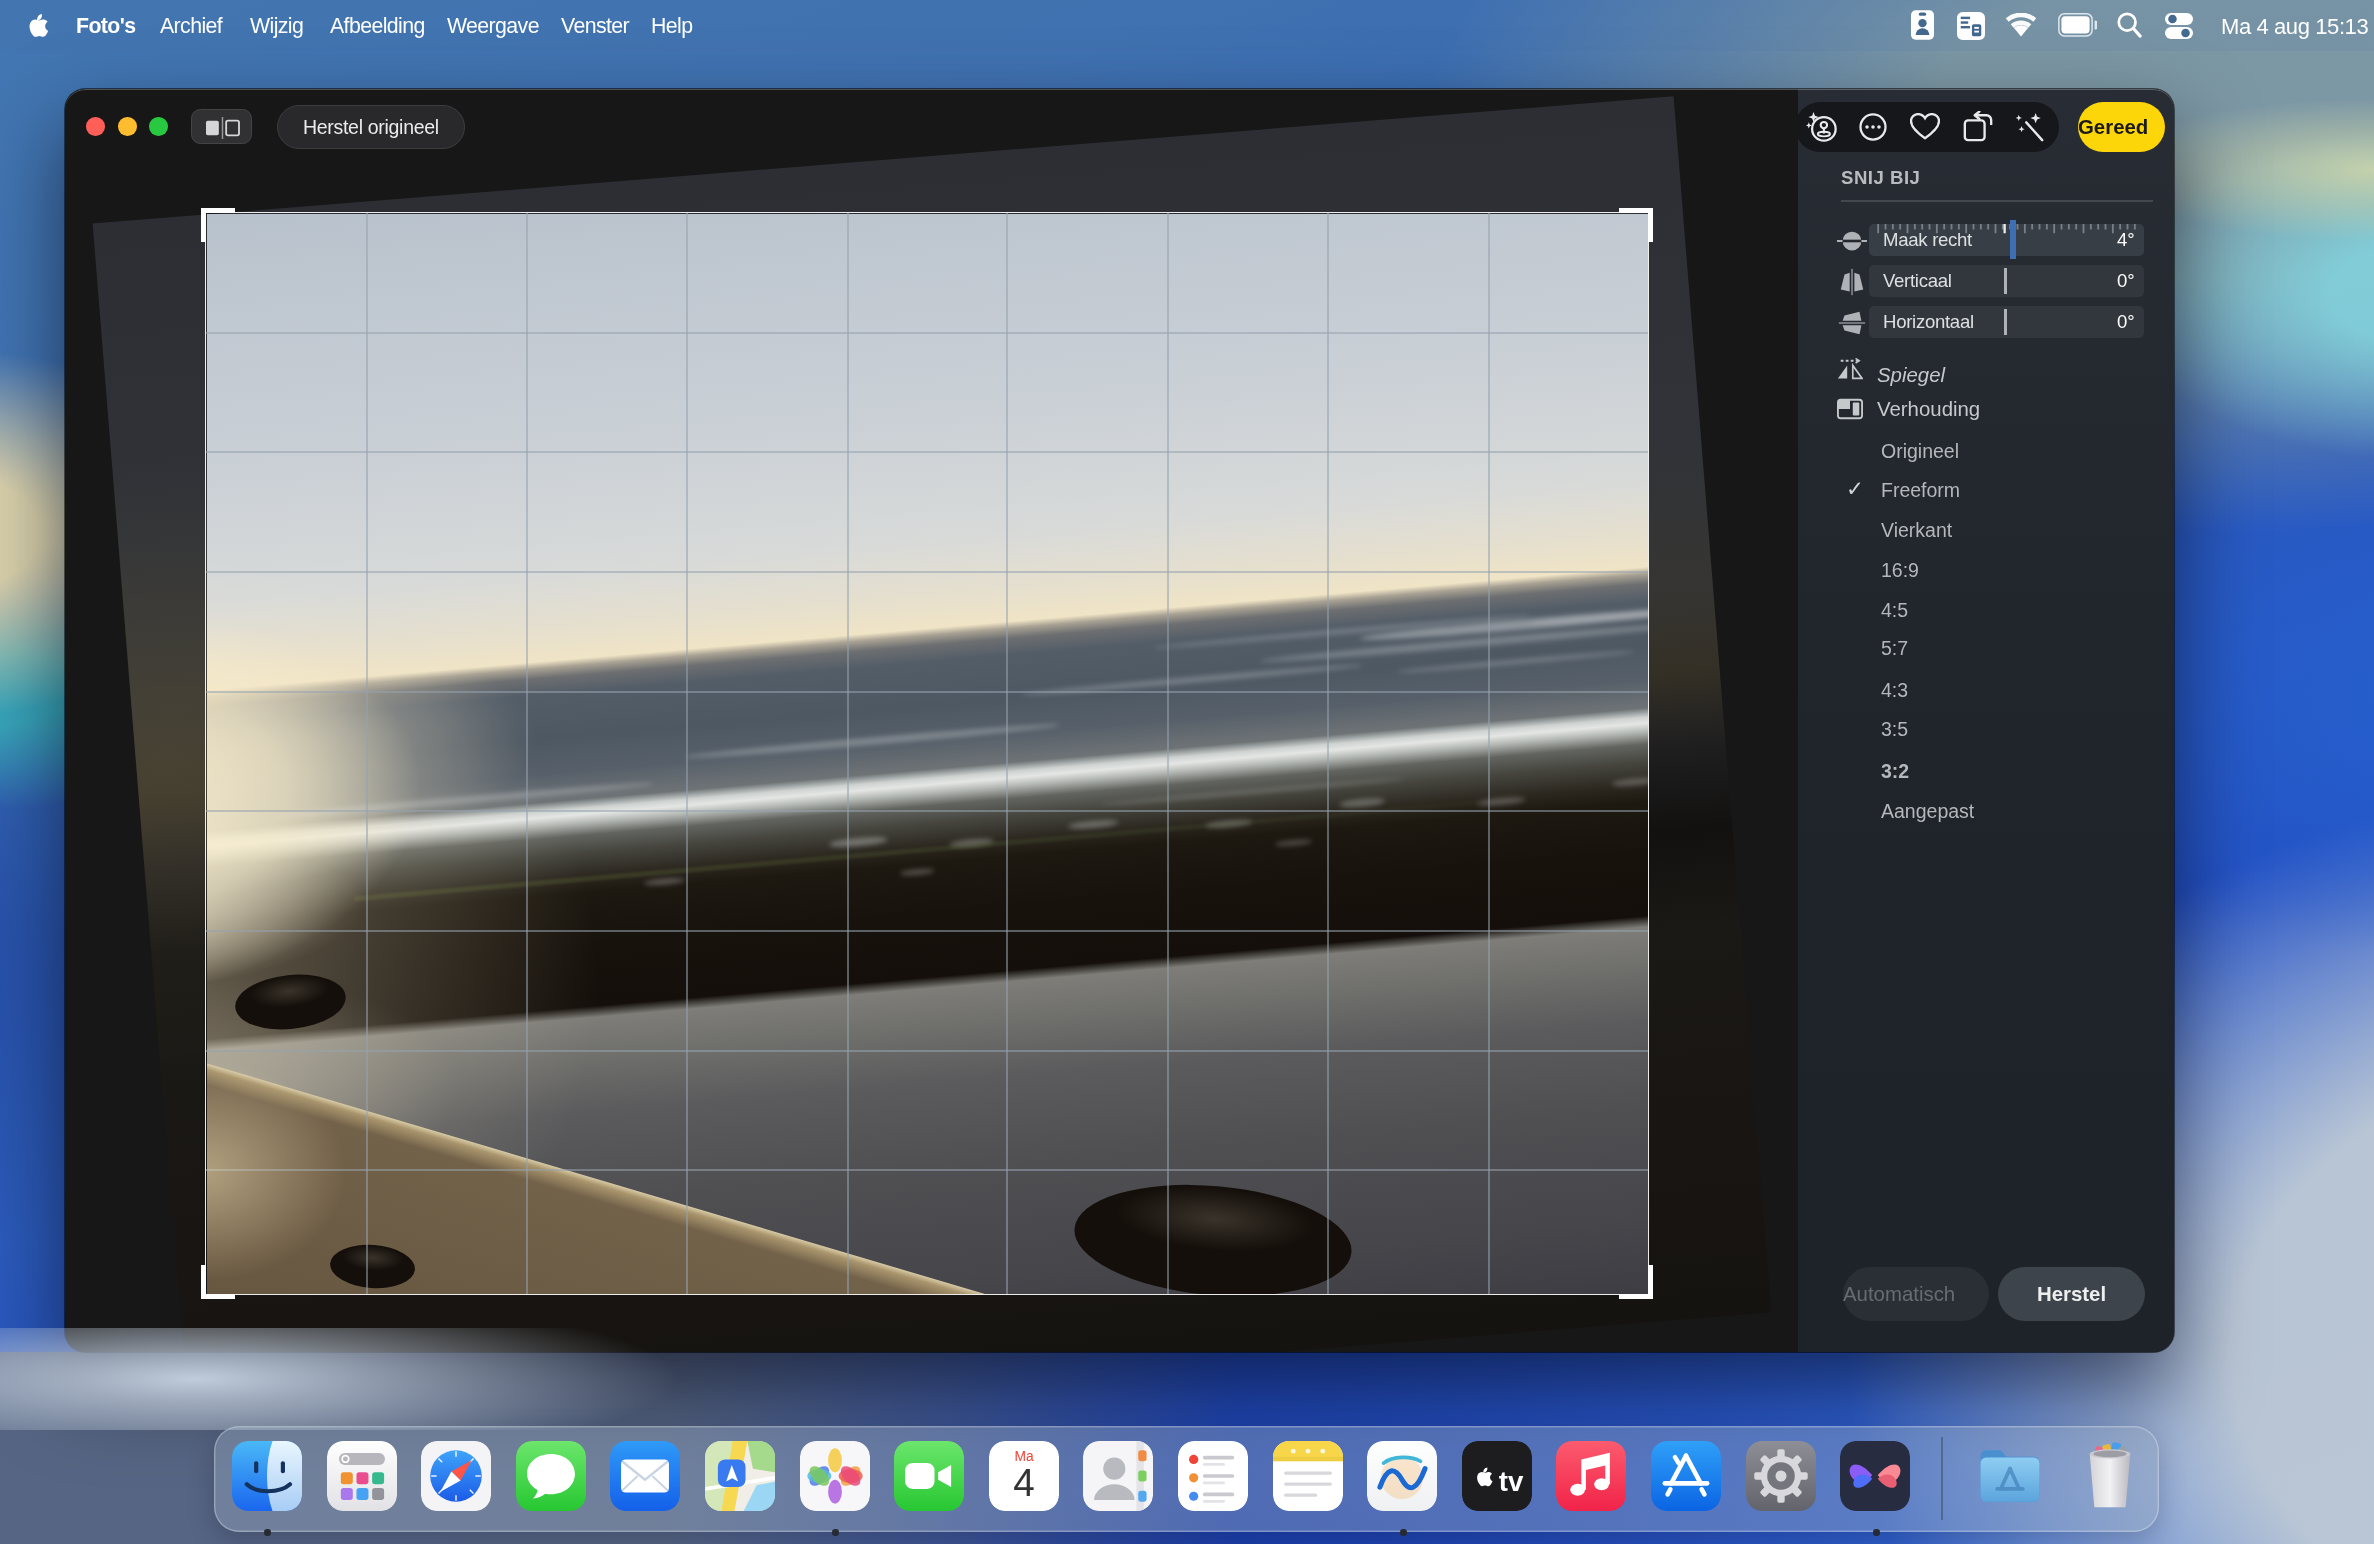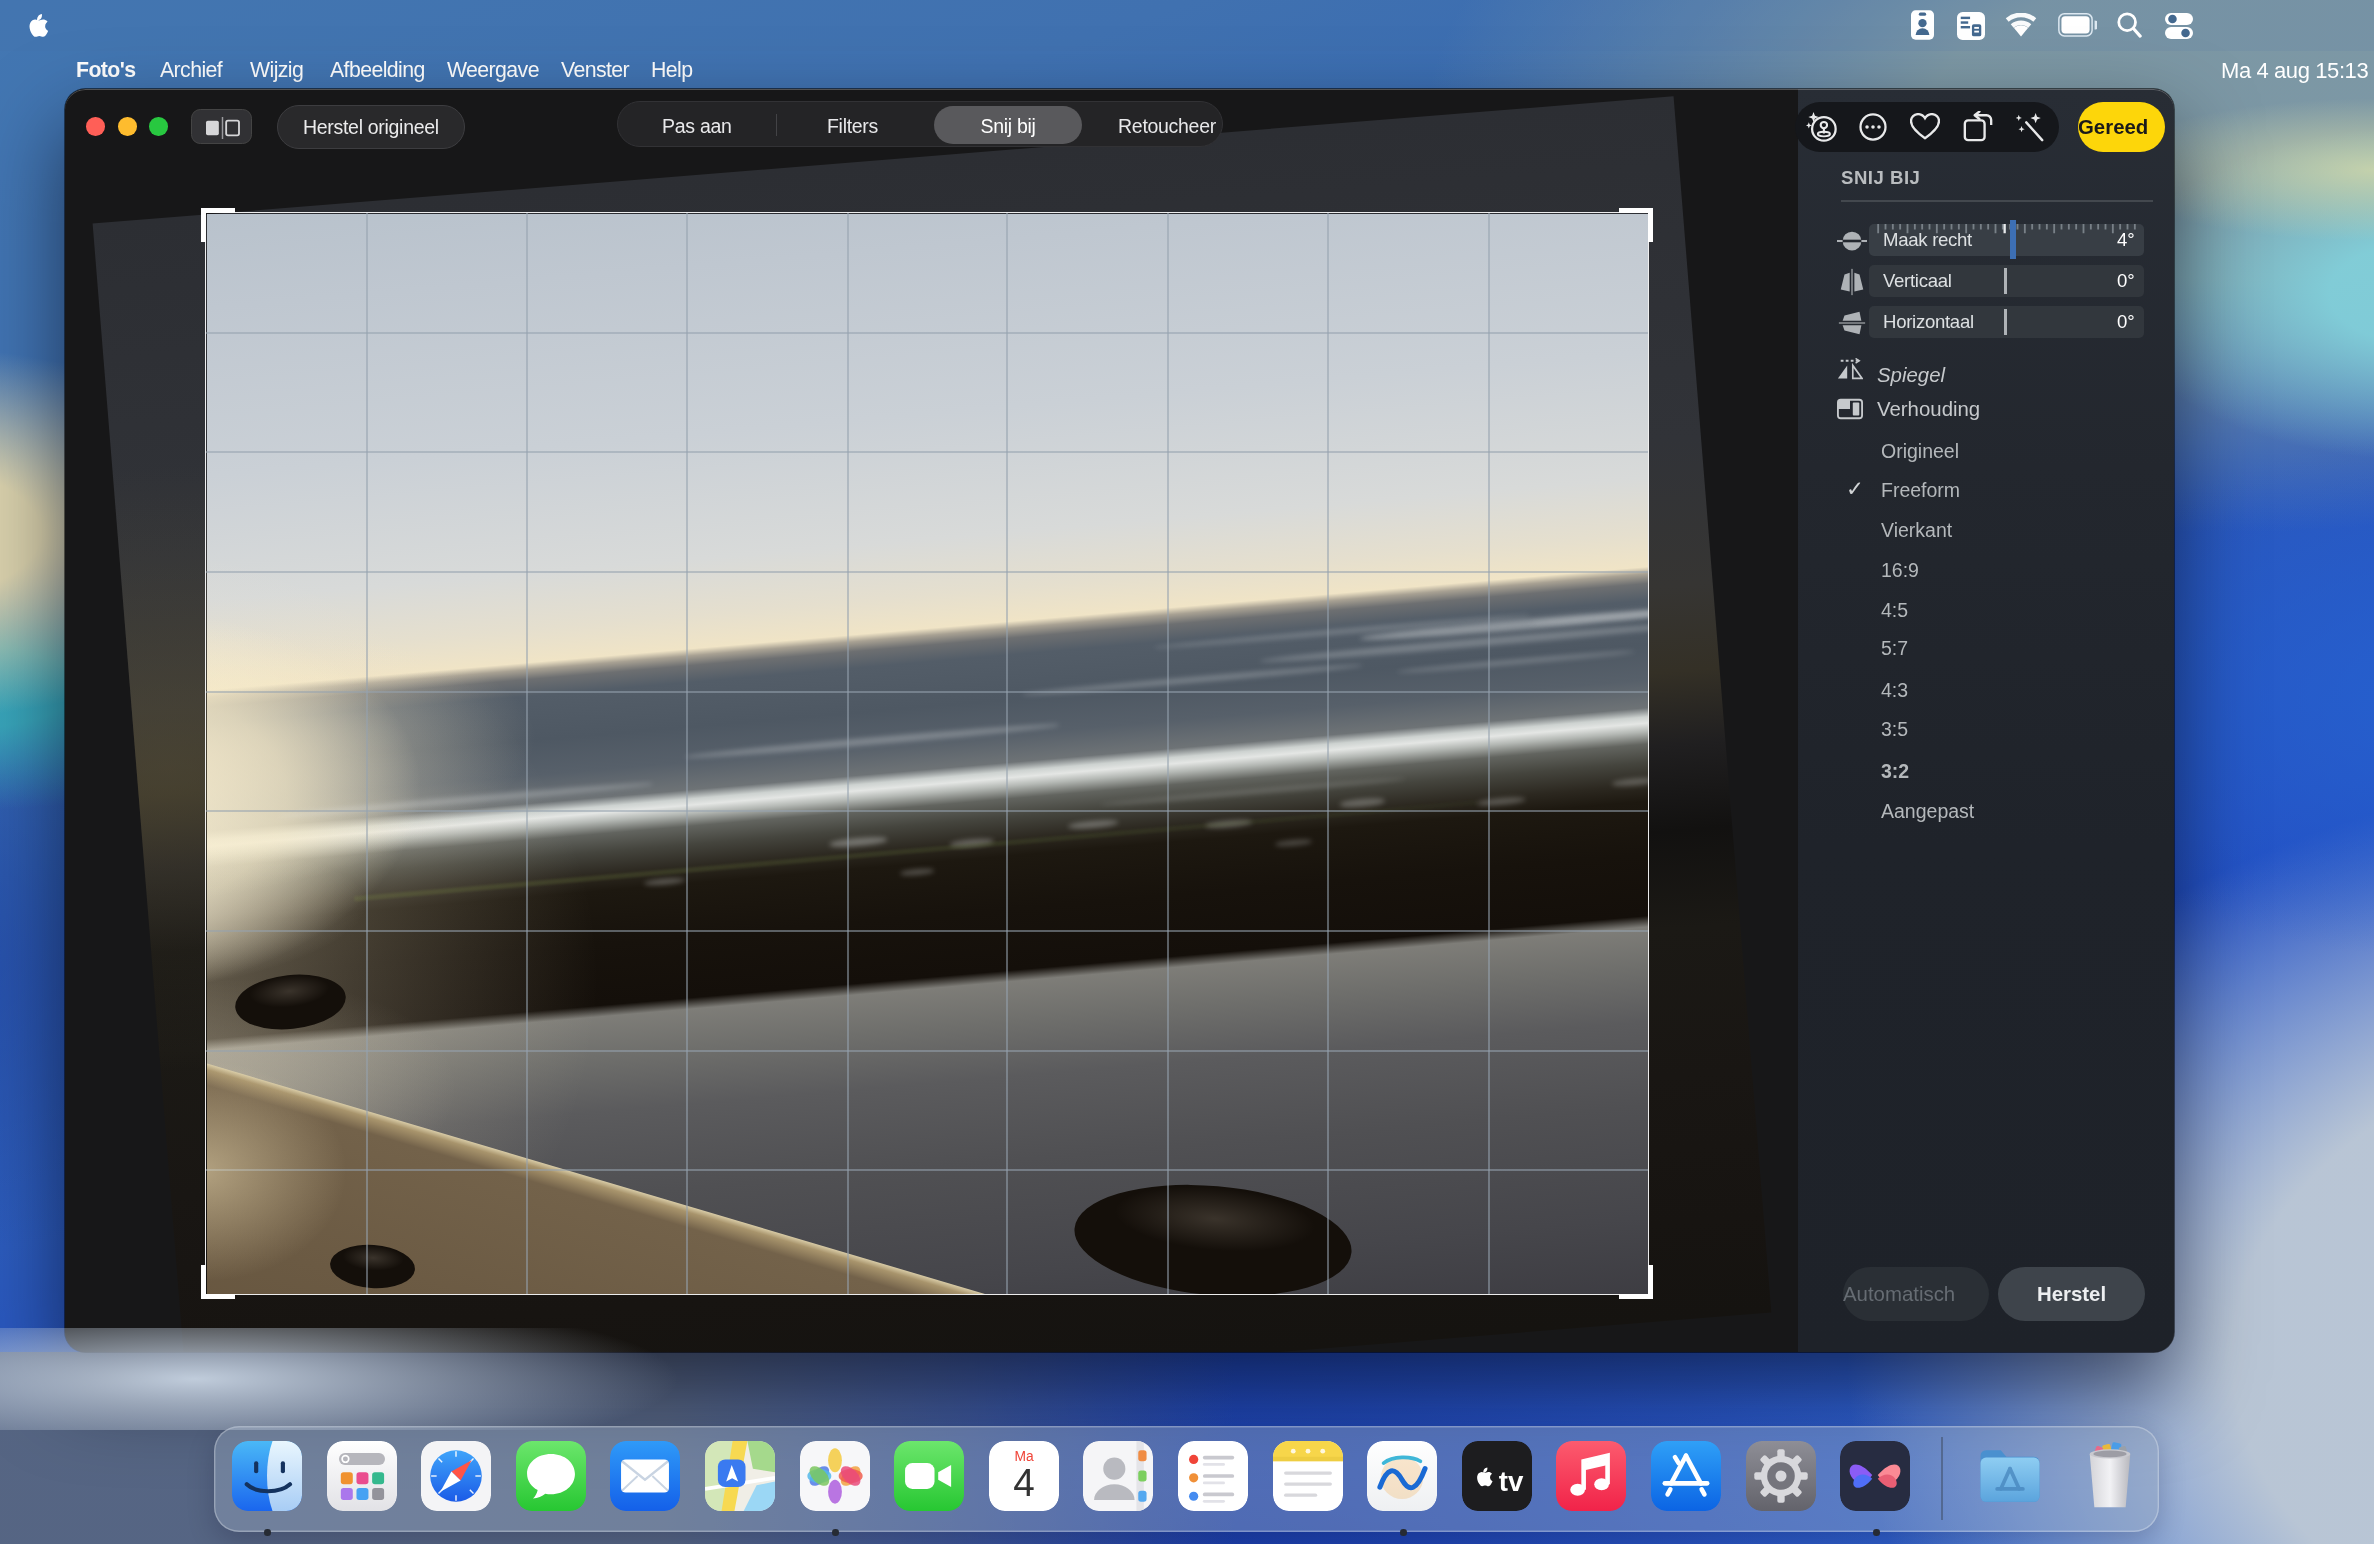--- a/index.html
+++ b/index.html
@@ -21,21 +21,21 @@
       linear-gradient(160deg, #4377b2 0%, #4072b2 18%, #3468b4 38%, #2a58be 55%, #2350c4 70%, #2e5fd0 85%, #3a6fd4 100%);
   }
   #wall-blstreak { position:absolute; left:0; top:1328px; width:974px; height:102px; z-index:2;
     background: radial-gradient(62% 105% at 20% 50%, rgba(192,204,219,1), rgba(192,204,219,0) 80%); }
   #wall-bl { position:absolute; left:0; top:1352px; width:2375px; height:192px;
     background: linear-gradient(90deg, rgba(88,102,128,0.95) 0 28%, rgba(88,102,128,0.55) 40%, rgba(88,102,128,0) 52%); }
 
   
   #menubar { position:absolute; left:0; top:0; width:2375px; height:51px;
     background:rgba(70,110,170,0.10); color:#ffffff; }
-  #menubar .item { position:absolute; top:0; height:51px; line-height:53px; font-size:21.3px; letter-spacing:-0.6px; white-space:nowrap;margin-top:44px; }
+  #menubar .item { position:absolute; top:0; height:51px; line-height:53px; font-size:21.3px; letter-spacing:-0.6px; white-space:nowrap; }
   #menubar .appname { font-weight:bold; }
   #menubar svg { position:absolute; }
 
   
   #window { position:absolute; left:65px; top:89px; width:2109px; height:1263px;
     border-radius:20.4px; background:#161617; box-shadow:0 37px 83px rgba(0,0,10,0.55), 0 0 0 0.9px rgba(0,0,0,0.55);
     overflow:hidden; }
   #window::after { content:""; position:absolute; inset:0; border-radius:20.4px;
     box-shadow:inset 0 0.9px 0 rgba(255,255,255,0.25); pointer-events:none; z-index:60; }
 
@@ -246,28 +246,20 @@
     <div class="tl" style="left:53px; background:#febc2e;"></div>
     <div class="tl" style="left:84px; background:#28c840;"></div>
     <div id="btn-compare">
       <svg style="position:absolute; left:13px; top:6.5px;" width="35" height="22" viewBox="0 0 38 24">
         <rect x="1" y="4" width="14" height="16" rx="2" fill="#d6d6d8"></rect>
         <rect x="18.2" y="0" width="1.6" height="24" fill="#9a9a9e"></rect>
         <rect x="23" y="4" width="14" height="16" rx="2" fill="none" stroke="#d6d6d8" stroke-width="2"></rect>
       </svg>
     </div>
     <div id="btn-restore">Herstel origineel</div>
-    <div id="seg">
-      <div id="seg-sel"></div>
-      <div class="div" style="left:158px;"></div>
-      <div class="lbl" style="left:9.3px; width:139px;">Pas aan</div>
-      <div class="lbl" style="left:174px; width:121px;">Filters</div>
-      <div class="lbl" style="left:316px; width:148px; color:#fff;">Snij bij</div>
-      <div class="lbl" style="left:475px; width:148px;">Retoucheer</div>
-    </div>
 
     <div id="sidebar">
       <div id="pillbar">
         <svg style="position:absolute; left:11px; top:9.3px;" width="32" height="32" viewBox="0 0 34 34">
           <circle cx="19" cy="19" r="12.5" fill="none" stroke="#e8e9ea" stroke-width="2.4"></circle>
           <circle cx="19" cy="15" r="3.4" fill="none" stroke="#e8e9ea" stroke-width="2.2"></circle>
           <line x1="19" y1="18.5" x2="19" y2="24" stroke="#e8e9ea" stroke-width="2.2"></line>
           <ellipse cx="19" cy="24.5" rx="6.5" ry="2.4" fill="none" stroke="#e8e9ea" stroke-width="2"></ellipse>
           <path d="M8 1 L9.5 5 L13.5 6.5 L9.5 8 L8 12 L6.5 8 L2.5 6.5 L6.5 5 Z" fill="#e8e9ea"></path>
           <path d="M3 12 L3.9 14.4 L6.3 15.3 L3.9 16.2 L3 18.6 L2.1 16.2 L0 15.3 L2.1 14.4 Z" fill="#e8e9ea"></path>

